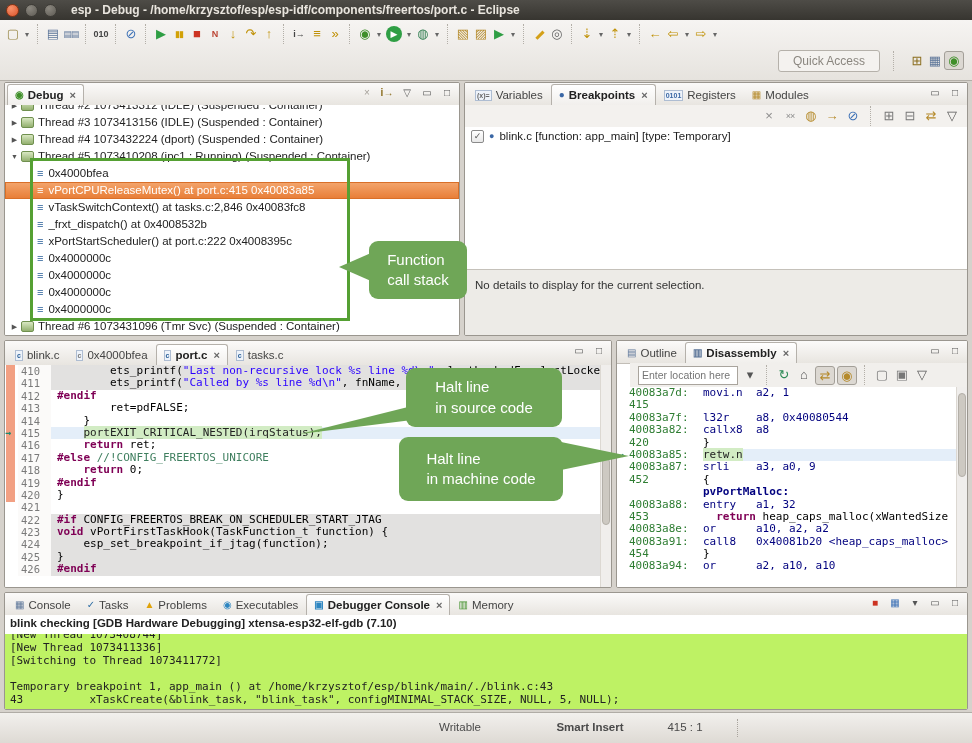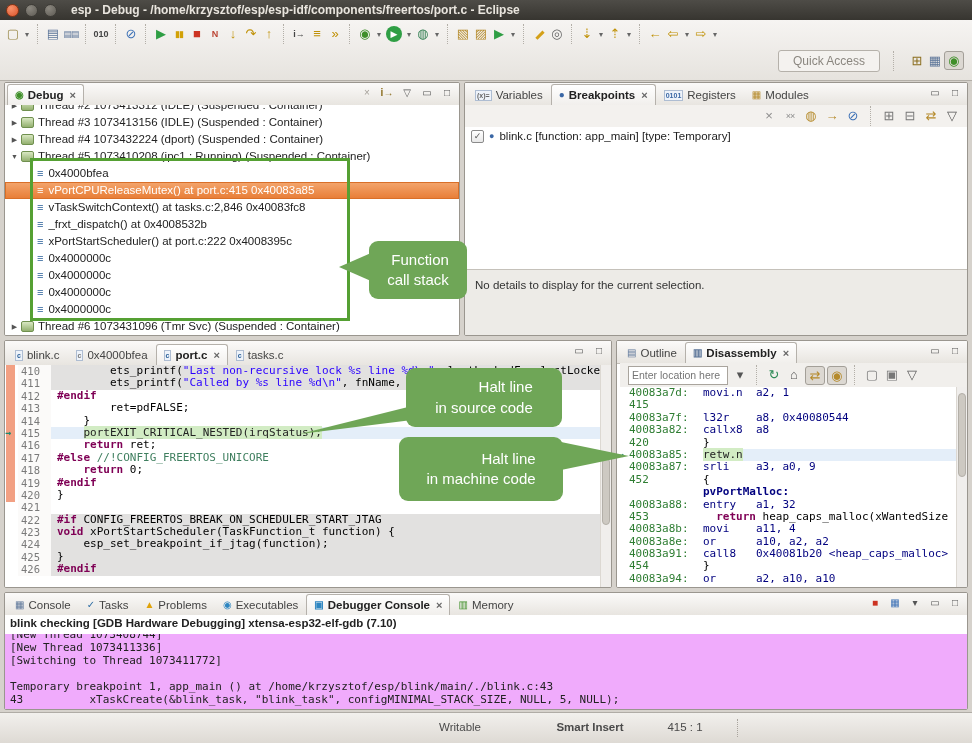--- a/index.html
+++ b/index.html
@@ -46,21 +46,21 @@
   .trow.clip{margin-top:-8px;}
   .texp{width:11px;margin-left:4px;font-size:7px;color:#555;text-align:center;flex:none;}
   .th-ico{width:11px;height:9px;background:linear-gradient(#d9e8c2,#93b06f);border:1px solid #70904f;
     border-radius:2px;margin:0 4px 0 1px;flex:none;}
   .fr-ico{color:#2a6099;font-weight:bold;font-size:11px;margin:0 5px 0 32px;flex:none;}
   .trow.sel{background:linear-gradient(#f3a66e,#e87c35);color:#fff;box-shadow:inset 0 0 0 1px #d96f28;}
   .trow.sel .fr-ico{color:#fff;}
   
   .ann-box{position:absolute;border:3px solid #55a033;z-index:40;pointer-events:none;}
   .callout{position:absolute;background:#6fa657;color:#fff;border-radius:9px;z-index:50;
-    display:flex;align-items:center;justify-content:center;text-align:right;
+    display:flex;align-items:center;justify-content:center;text-align:left;
     font-size:15px;font-weight:500;line-height:1.35;white-space:pre-line;}
   .arr{position:absolute;z-index:49;}
   
   #bp-toolbar{position:absolute;left:0;top:22px;right:0;height:22px;background:#f3f1ee;
     border-bottom:1px solid #dcd8d2;display:flex;align-items:center;justify-content:flex-end;padding-right:6px;gap:3px;}
   #bp-list{position:absolute;left:0;top:44px;right:0;height:142px;background:#fff;}
   .bp-row{display:flex;align-items:center;height:18px;padding-left:6px;gap:5px;}
   .cbx{width:11px;height:11px;border:1px solid #8a8a8a;background:linear-gradient(#fff,#e8e8e8);
     font-size:9px;line-height:11px;text-align:center;color:#555;border-radius:2px;}
   .bp-dot{color:#3a67a5;font-size:9px;}
@@ -76,36 +76,36 @@
   .seg-halt{background:#d2ecc4;}
   .seg-kw{color:#7f0055;font-weight:bold;}
   .seg-str{color:#2a00ff;}
   .seg-cmt{color:#3f7f5f;}
   #ed-salmon{position:absolute;left:1px;top:0;width:9px;height:137px;background:#f2a083;z-index:2;}
   #ed-arrow,#dis-arrow{position:absolute;left:0;width:12px;font-size:10px;font-weight:bold;color:#1f8a70;z-index:3;
     font-family:"DejaVu Sans Mono",monospace;}
   .scroll{position:absolute;right:0;top:24px;bottom:0;width:10px;background:#f0eeec;border-left:1px solid #dcd8d2;}
   .thumb{position:absolute;left:1px;width:8px;background:#cdc9c2;border-radius:4px;border:1px solid #b3afa8;box-sizing:border-box;}
   
-  #dis-toolbar{position:absolute;left:3px;top:22px;right:0;height:24px;background:#f1efec;border-bottom:1px solid #f97316;
+  #dis-toolbar{position:absolute;left:13px;top:22px;right:0;height:24px;background:#f1efec;border-bottom:1px solid #f97316;
     display:flex;align-items:center;gap:3px;padding-left:8px;}
   #dis-location{width:92px;height:15px;font-size:10.5px;border:1px solid #a9a49d;padding:1px 3px;
     font-family:"Liberation Sans",sans-serif;color:#333;}
   #disasm-lines{position:absolute;left:0;top:46px;right:10px;bottom:0;background:#fff;overflow:hidden;}
   .dline{display:flex;height:12.4px;line-height:12.4px;font-family:"DejaVu Sans Mono",monospace;font-size:11px;padding-left:12px;}
   .daddr{width:74px;flex:none;color:#2e7d32;white-space:pre;}
   .dcode{white-space:pre;flex:1;}
   .dline.bg-halt .dcode{background:#e4eef9;}
   .seg-ins{color:#00007f;}
   .seg-lbl{color:#00007f;font-weight:bold;margin-top:48px;}
   .seg-pln{color:#000;}
   
   #console-head{position:absolute;left:0;top:22px;right:0;height:16px;background:#fff;
     font-weight:bold;font-size:11.5px;padding:2px 5px;white-space:nowrap;}
-  #console-lines{position:absolute;left:0;top:41px;right:0;bottom:0;background:#f0abfc;overflow:hidden;padding-left:5px;}
+  #console-lines{position:absolute;left:0;top:41px;right:0;bottom:0;background:#bef264;overflow:hidden;padding-left:5px;}
   .cline{height:13px;line-height:13px;font-family:"DejaVu Sans Mono",monospace;font-size:11px;white-space:pre;}
   .cline.clip-top{margin-top:-6px;}
   
   #statusbar{position:absolute;left:0;top:712px;width:972px;height:31px;
     background:linear-gradient(#f2f0ed,#ddd9d3);border-top:1px solid #b0aca6;color:#4a4a4a;}
   .sb-item{position:absolute;top:8px;font-size:11.5px;}
   .sb-sep{position:absolute;top:6px;height:18px;border-left:1px dotted #a9a49d;}
 </style>
 </head>
 <body>
@@ -474,21 +474,21 @@
       <div class="eline">
         <span class="enum">421</span>
         <span class="ecode"></span>
       </div>
       <div class="eline bg-inactive">
         <span class="enum">422</span>
         <span class="ecode"><span class="seg-kw">#if</span><span class="seg-pln"> CONFIG_FREERTOS_BREAK_ON_SCHEDULER_START_JTAG</span></span>
       </div>
       <div class="eline bg-inactive">
         <span class="enum">423</span>
-        <span class="ecode"><span class="seg-kw">void</span><span class="seg-pln"> xPortStartScheduler(TaskFunction_t function) {</span></span>
+        <span class="ecode"><span class="seg-kw">void</span><span class="seg-pln"> vPortFirstTaskHook(TaskFunction_t function) {</span></span>
       </div>
       <div class="eline bg-inactive">
         <span class="enum">424</span>
         <span class="ecode"><span class="seg-pln">    esp_set_breakpoint_if_jtag(function);</span></span>
       </div>
       <div class="eline bg-inactive">
         <span class="enum">425</span>
         <span class="ecode"><span class="seg-pln">}</span></span>
       </div>
       <div class="eline bg-inactive">
@@ -589,24 +589,20 @@
         <span class="daddr"></span>
         <span class="dcode"><span class="seg-lbl">pvPortMalloc:</span></span>
       </div>
       <div class="dline">
         <span class="daddr">40083a88:</span>
         <span class="dcode"><span class="seg-ins">entry   a1, 32</span></span>
       </div>
       <div class="dline">
         <span class="daddr">453</span>
         <span class="dcode"><span class="seg-pln">  </span><span class="seg-kw">return</span><span class="seg-pln"> heap_caps_malloc(xWantedSize</span></span>
-      </div>
-      <div class="dline">
-        <span class="daddr">40083a8b:</span>
-        <span class="dcode"><span class="seg-ins">movi    a11, 4</span></span>
       </div>
       <div class="dline">
         <span class="daddr">40083a8e:</span>
         <span class="dcode"><span class="seg-ins">or      a10, a2, a2</span></span>
       </div>
       <div class="dline">
         <span class="daddr">40083a91:</span>
         <span class="dcode"><span class="seg-ins">call8   0x40081b20 &lt;heap_caps_malloc&gt;</span></span>
       </div>
       <div class="dline">

